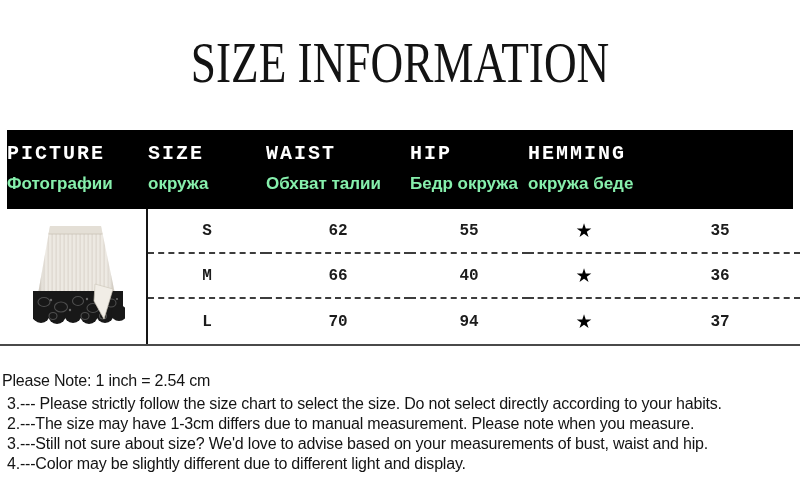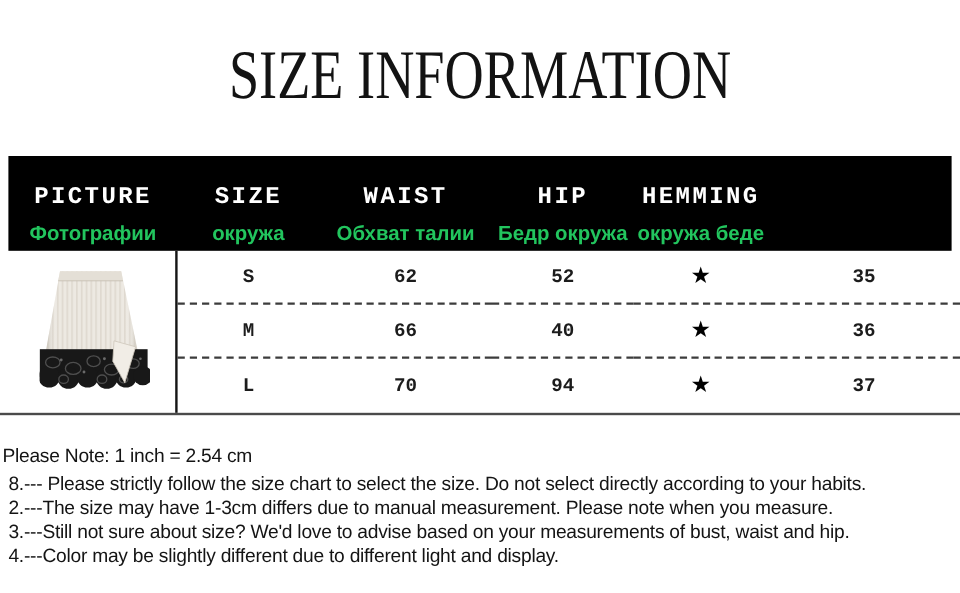--- a/index.html
+++ b/index.html
@@ -19,29 +19,29 @@
     white-space:nowrap;
   }
 
   
   .header-band {
     position:absolute; top:130px; left:7px; width:786px; height:79px;
     background:#000000;
     display:grid;
     grid-template-columns:141px 118px 144px 118px 112px 153px;
   }
-  .hcell { text-align:center; padding-top:24px; }
+  .hcell { padding-top:13px; }
   .hcell .en {
     display:block; color:#ffffff;
     font-family:"Liberation Mono","DejaVu Sans Mono",monospace;
     font-weight:700; font-size:20px; letter-spacing:2px; line-height:22px;
     white-space:nowrap;
   }
   .hcell .ru {
-    display:block; color:#22c55e; margin-top:10px;
+    display:block; color:#86efac; margin-top:10px;
     font-family:"Liberation Sans",sans-serif;
     font-weight:700; font-size:17px; line-height:18px;
     white-space:nowrap;
   }
 
   
   .table-body {
     position:absolute; top:209px; left:0; width:800px; height:137px;
     display:grid;
     grid-template-columns:148px 118px 144px 118px 112px 160px;
@@ -152,21 +152,21 @@
           <circle cx="84" cy="77" r="1.1"></circle>
         </g>
 
         <path d="M62,62 L80,67 L71,97 L61,79 Z" fill="#f1ede6" stroke="#cfc8bc" stroke-width="0.7"></path>
       </svg>
     </div>
   </div>
 
   <div class="cell dash">S</div>
   <div class="cell dash">62</div>
-  <div class="cell dash">52</div>
+  <div class="cell dash">55</div>
   <div class="cell dash">
       <span class="star">★</span>
     </div>
   <div class="cell dash">35</div>
 
   <div class="cell dash">M</div>
   <div class="cell dash">66</div>
   <div class="cell dash">40</div>
   <div class="cell dash">
       <span class="star">★</span>
@@ -178,17 +178,17 @@
   <div class="cell">94</div>
   <div class="cell">
       <span class="star">★</span>
     </div>
   <div class="cell">37</div>
 
 </div>
 
 <div class="notes">
   <div class="note-head">Please Note: 1 inch = 2.54 cm</div>
-  <div class="note-item">8.--- Please strictly follow the size chart to select the size. Do not select directly according to your habits.</div>
+  <div class="note-item">3.--- Please strictly follow the size chart to select the size. Do not select directly according to your habits.</div>
   <div class="note-item">2.---The size may have 1-3cm differs due to manual measurement. Please note when you measure.</div>
   <div class="note-item">3.---Still not sure about size? We'd love to advise based on your measurements of bust, waist and hip.</div>
   <div class="note-item">4.---Color may be slightly different due to different light and display.</div>
 </div>
 
 </body></html>

